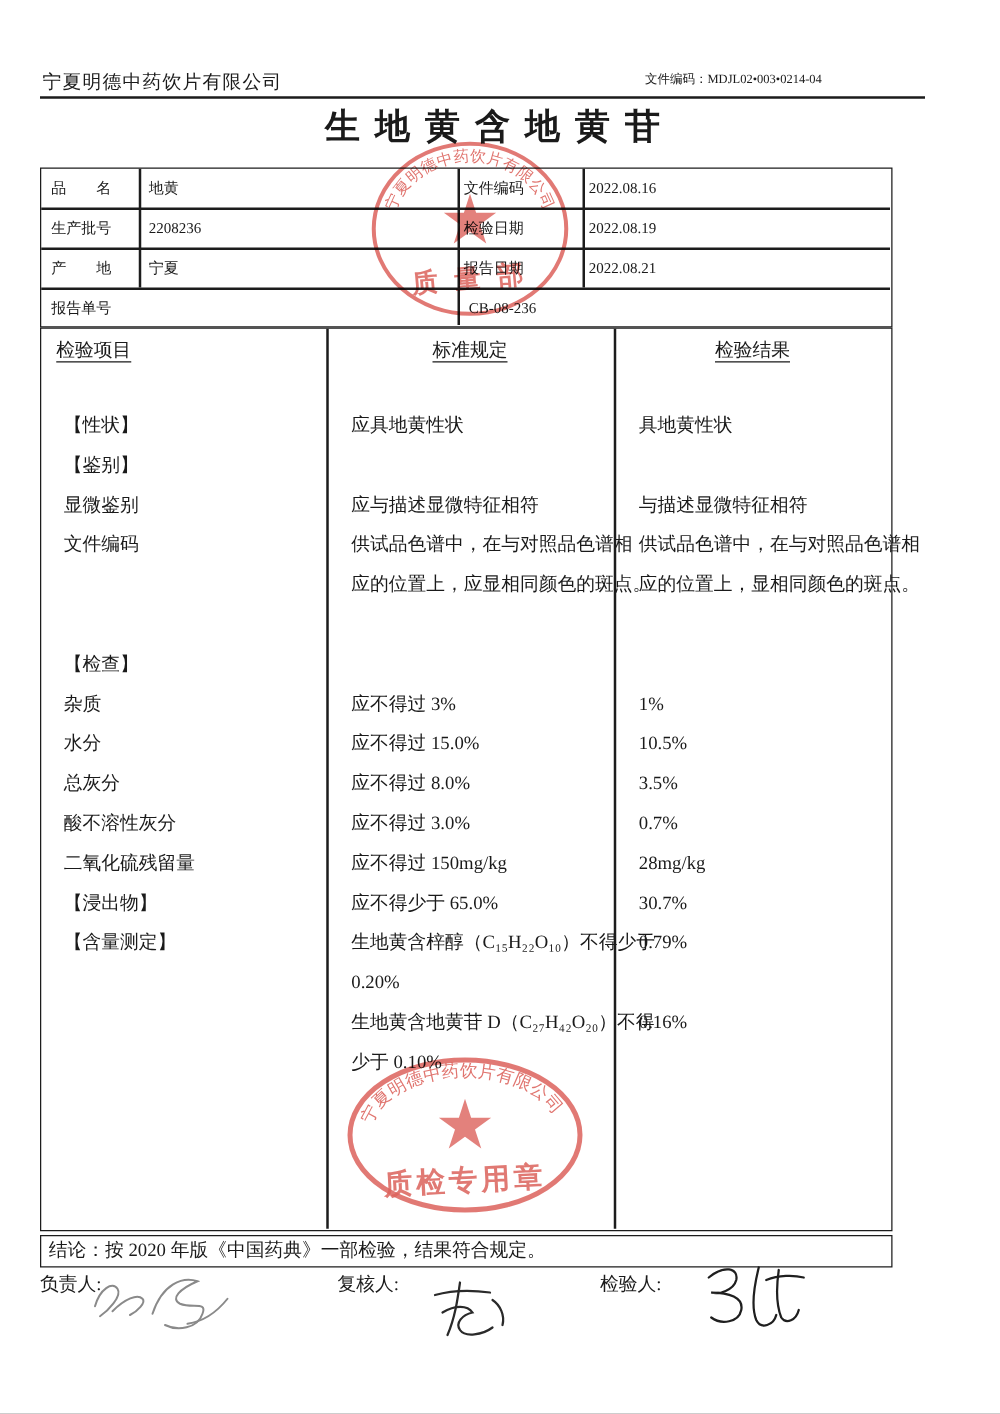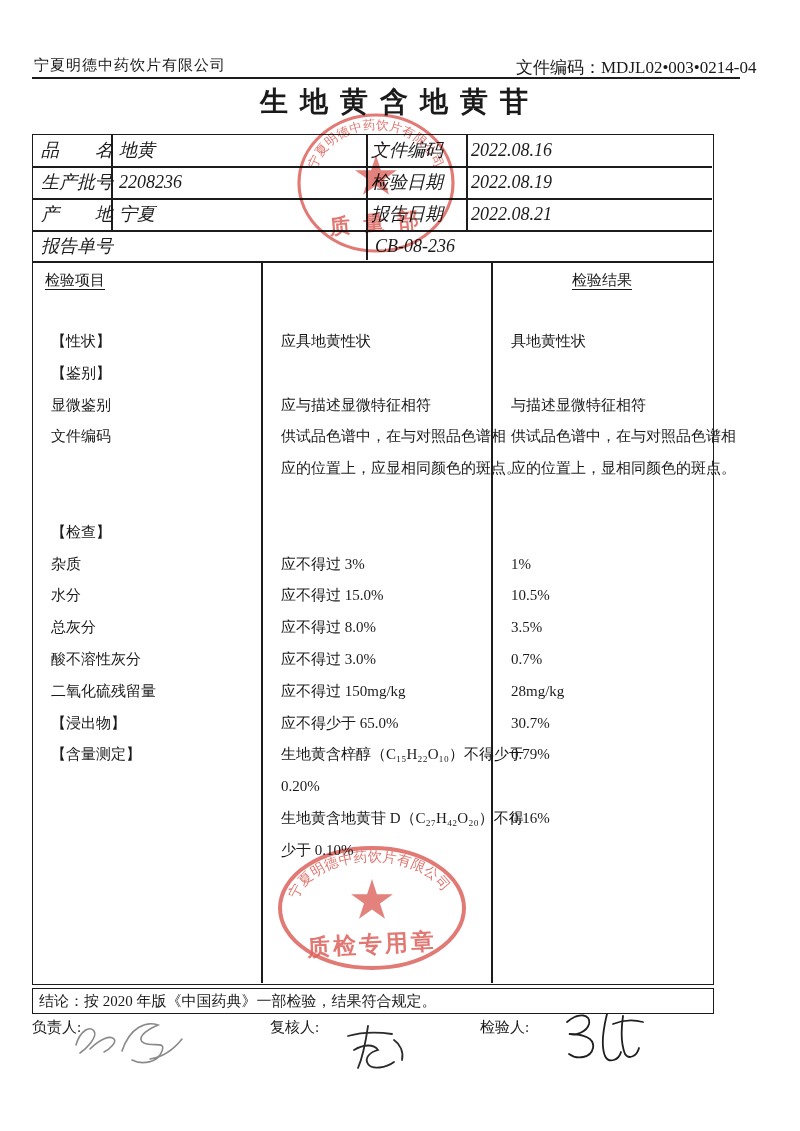--- a/index.html
+++ b/index.html
@@ -5,28 +5,28 @@
   html,body{margin:0;padding:0;background:#888;}
   .page{
     position:relative; width:800px; height:1131px; margin:0 auto;
     background:#ffffff; overflow:hidden;
     font-family:"Liberation Serif","DejaVu Serif",serif;
     color:#1a1a1a;
   }
   .abs{position:absolute;}
   
   .hdr-company{left:34px; top:56px; font-size:15px; letter-spacing:1px;}
-  .hdr-code{left:516px; top:56px; font-size:17px;}
+  .hdr-code{left:516px; top:56px; font-size:10px;}
   .hdr-rule{left:32px; top:77px; width:708px; height:2px; background:#1c1c1c;}
   .doc-title{left:0; top:86px; width:800px; text-align:center;
              font-size:28px; font-weight:bold; letter-spacing:12px; line-height:32px;}
   
   .info-table{left:32px; top:134px; width:682px; height:128px; border:1.5px solid #1c1c1c; box-sizing:border-box;}
   .line{position:absolute; background:#1c1c1c;}
-  .cell{position:absolute; font-size:18px; line-height:31px; height:31px; white-space:nowrap;font-style:italic;}
+  .cell{position:absolute; font-size:12px; line-height:31px; height:31px; white-space:nowrap;}
   .lbl-justify{display:flex; justify-content:space-between; width:62px;}
   
   .main-table{left:32px; top:262px; width:682px; height:723px; border:1.5px solid #1c1c1c; box-sizing:border-box;}
   .col-head{position:absolute; top:8px; font-size:15px; text-decoration:underline; text-underline-offset:4px; white-space:nowrap;}
   .tline{position:absolute; font-size:15px; line-height:22px; height:22px; white-space:nowrap;margin-left:12px;}
   
   .conclusion-box{left:32px; top:988px; width:682px; height:26px; border:1.5px solid #1c1c1c; box-sizing:border-box;}
   .conclusion-text{position:absolute; left:6px; top:0; font-size:15px; line-height:24px; white-space:nowrap;}
   .signer{font-size:15px; white-space:nowrap;}
   
@@ -67,20 +67,21 @@
     <div class="cell" style="left:438px;top:64px">2022.08.21</div>
 
     <div class="cell" style="left:8px;top:96px">报告单号</div>
     <div class="cell" style="left:342px;top:96px">CB-08-236</div>
   </div>
 
   <div class="abs main-table">
     <div class="line" style="left:228px;top:0;width:1.5px;height:720px"></div>
     <div class="line" style="left:458px;top:0;width:1.5px;height:720px"></div>
     <div class="col-head" style="left:12px">检验项目</div>
+    <div class="col-head" style="left:228px;width:230px;text-align:center">标准规定</div>
     <div class="col-head" style="left:458px;width:222px;text-align:center">检验结果</div>
     <div>
         <div class="tline" style="left: 6px; top: 67px;">【性状】</div>
         <div class="tline" style="left: 236px; top: 67px;">应具地黄性状</div>
         <div class="tline" style="left: 466px; top: 67px;">具地黄性状</div>
         <div class="tline" style="left: 6px; top: 98.8px;">【鉴别】</div>
         <div class="tline" style="left: 6px; top: 130.6px;">显微鉴别</div>
         <div class="tline" style="left: 236px; top: 130.6px;">应与描述显微特征相符</div>
         <div class="tline" style="left: 466px; top: 130.6px;">与描述显微特征相符</div>
         <div class="tline" style="left: 6px; top: 162.4px;">文件编码</div>

